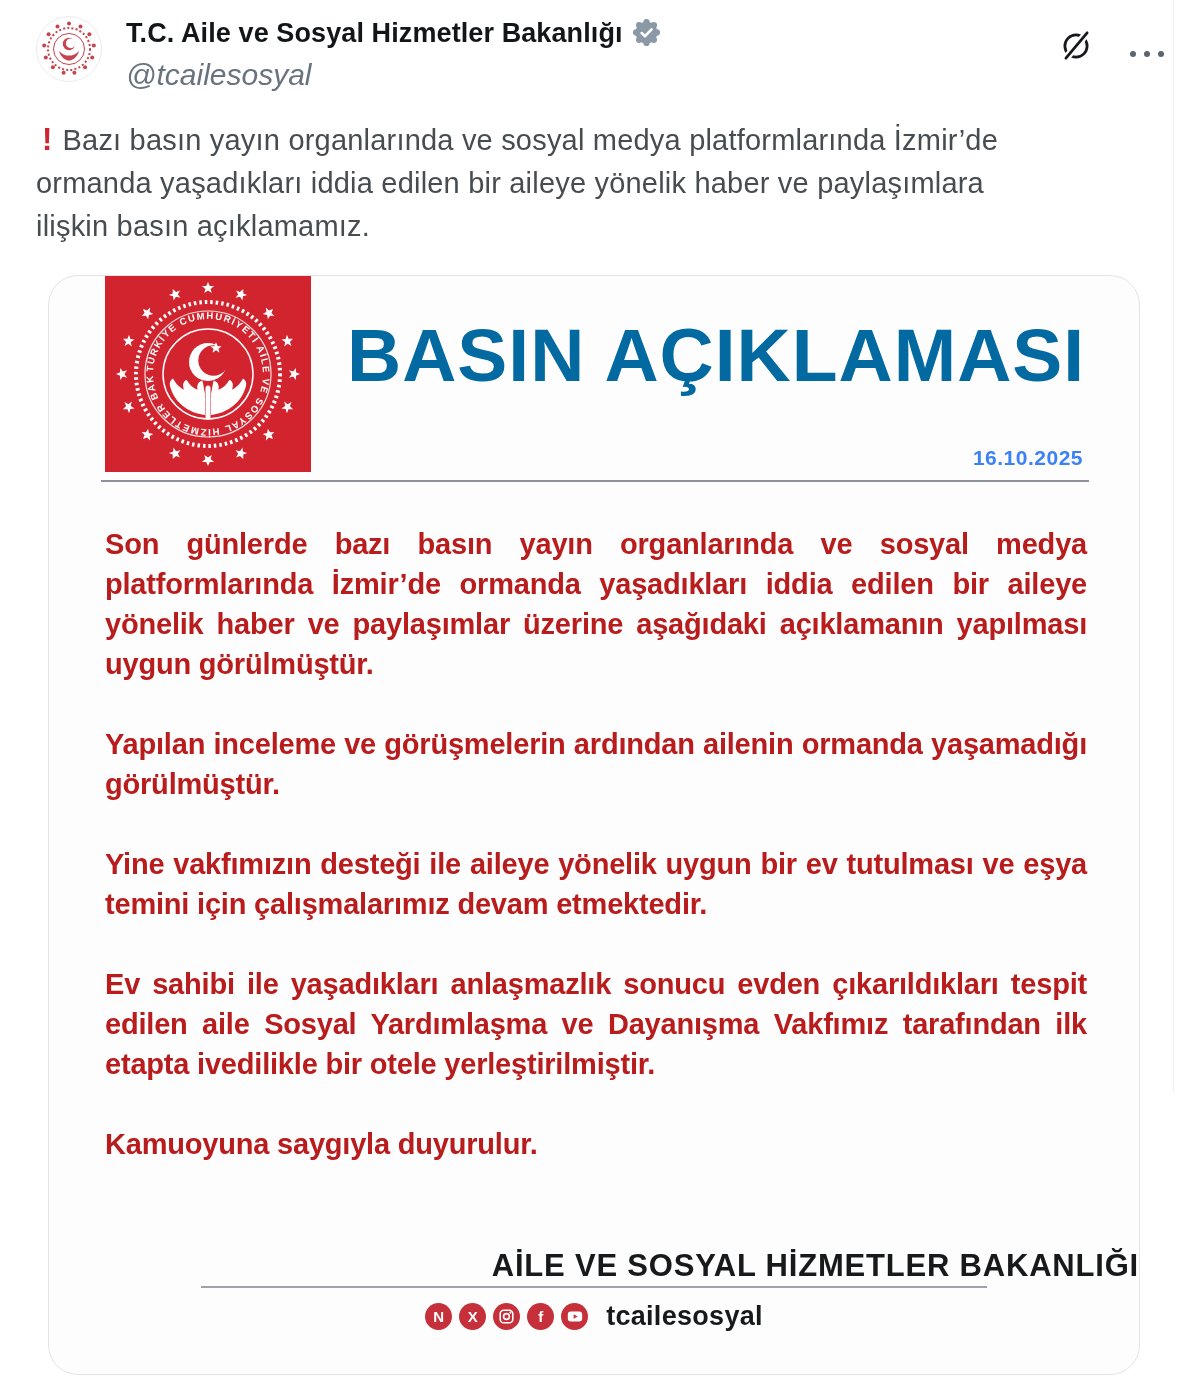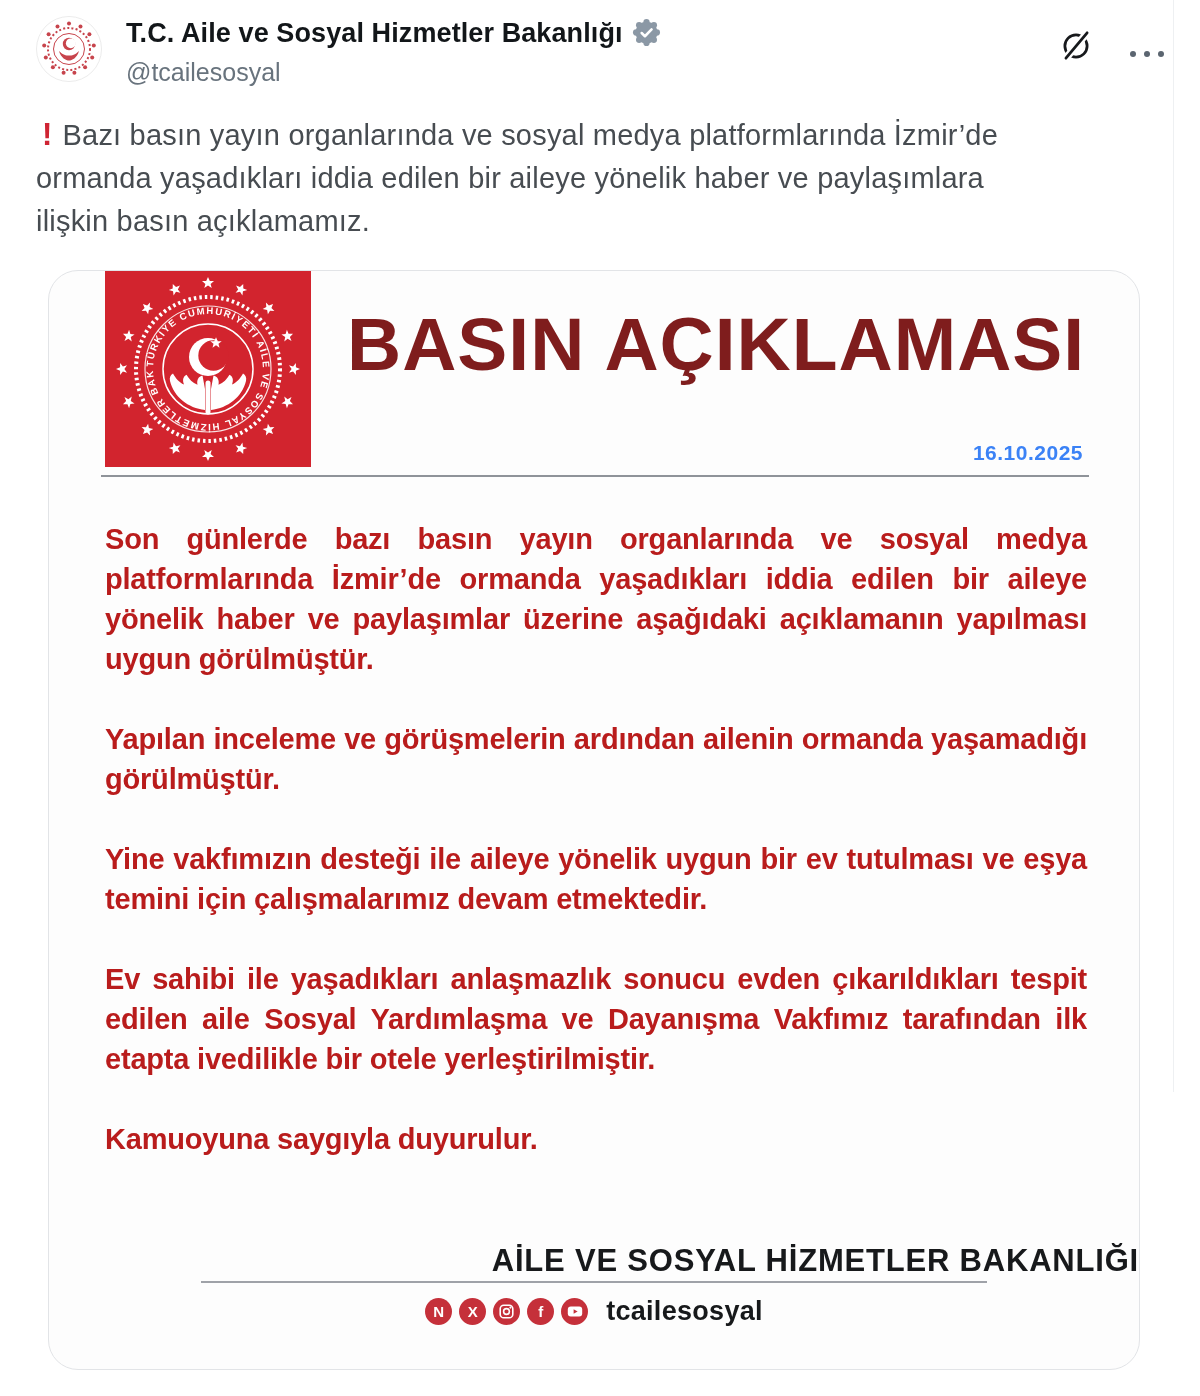--- a/index.html
+++ b/index.html
@@ -18,21 +18,21 @@
   .tweet-header { display:flex; align-items:flex-start; padding:16px 36px 0 36px; }
   .avatar {
     width:66px; height:66px; border-radius:50%;
     border:1px solid #ececec; background:#fff; overflow:hidden; flex:0 0 auto;
   }
   .avatar svg { display:block; width:100%; height:100%; }
   .author { margin-left:24px; flex:1 1 auto; min-width:0; }
   .name-row { display:flex; align-items:center; gap:9px; }
   .display-name { font-size:27px; font-weight:700; color:#121619; letter-spacing:0.1px; }
   .verified-badge { display:inline-block; margin-top:2px; }
-  .handle { font-size:25px; color:#68737d; margin-top:7px; }
+  .handle { font-size:30px; color:#68737d; margin-top:7px;font-style:italic; }
   .header-actions { display:flex; align-items:center; gap:36px; padding-top:12px; }
   .grok-icon { display:block; }
   .more-icon { display:flex; gap:8px; align-items:center; padding-top:12px; }
   .more-icon i { width:6px; height:6px; border-radius:50%; background:#5b6570; }
 
   
   .tweet-text {
     padding:26px 40px 0 36px;
     max-width:1060px;
     font-size:29px; line-height:43px;
@@ -49,22 +49,22 @@
     width:1092px; height:1100px;
     background:#fdfdfd;
     border:1px solid #e2e4e7;
     border-radius:30px;
     overflow:hidden;
   }
   .card-header { position:relative; height:206px; }
   .emblem-square { position:absolute; left:56px; top:0; width:206px; height:196px; }
   .emblem-square svg { display:block; width:100%; height:100%; }
   .card-title {
-    position:absolute; left:298px; top:30px;
-    font-size:75px; font-weight:700; color:#7f1d1d; letter-spacing:1px;
+    position:absolute; left:298px; top:36px;
+    font-size:75px; font-weight:700; color:#0369a1; letter-spacing:1px;
     white-space:nowrap;
   }
   .card-date {
     position:absolute; right:56px; bottom:12px;
     font-size:21px; font-weight:700; color:#3b82f6; letter-spacing:0.5px;
   }
   .header-rule { position:absolute; left:52px; right:50px; bottom:0; height:2px; background:#8f9399; }
 
   .card-body {
     padding:42px 52px 0 56px;

